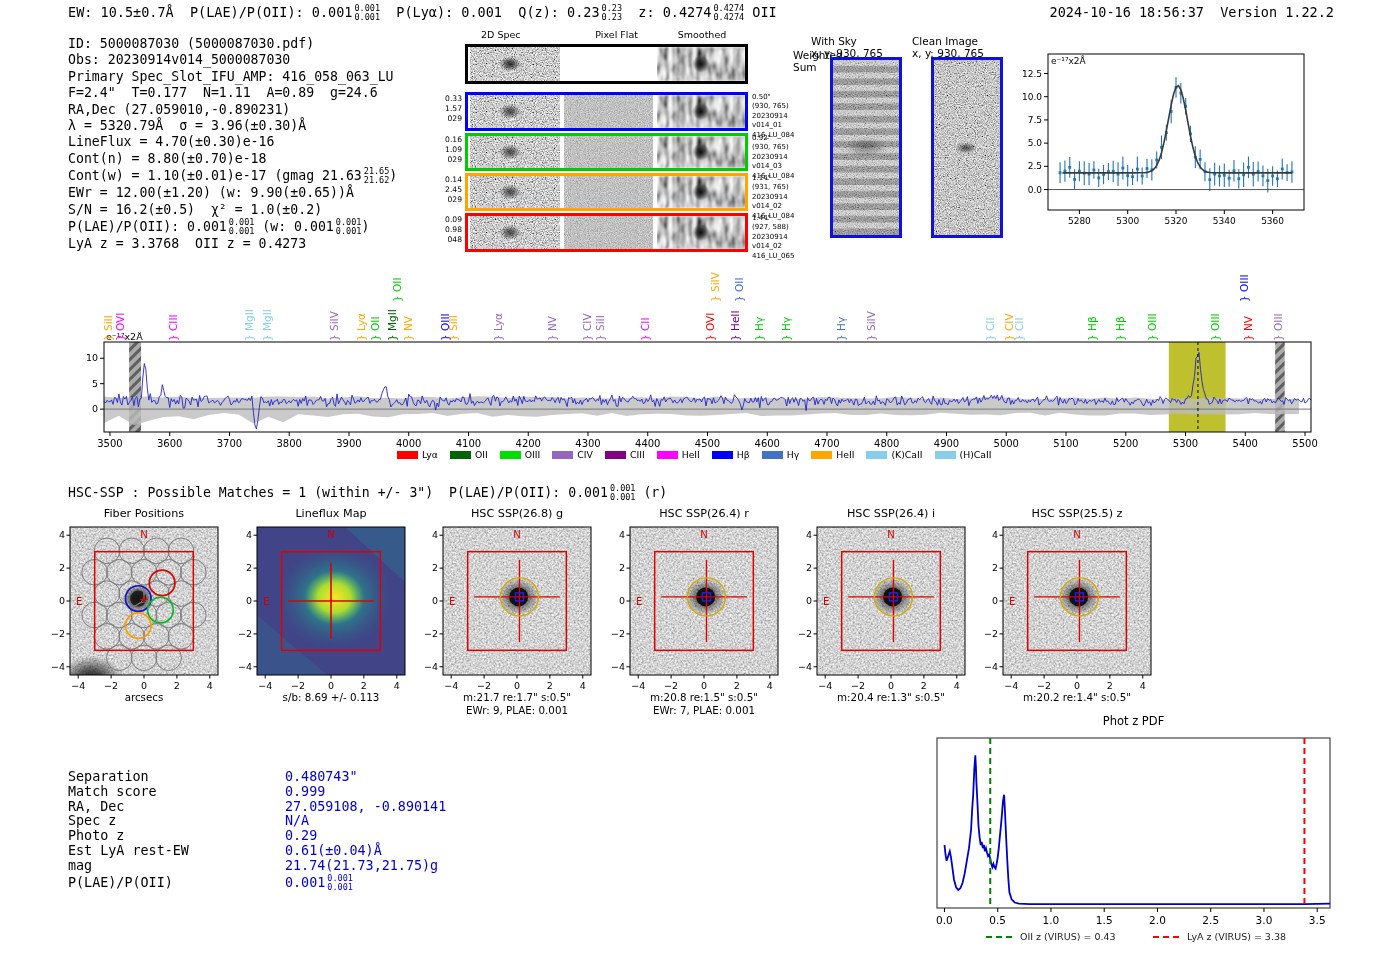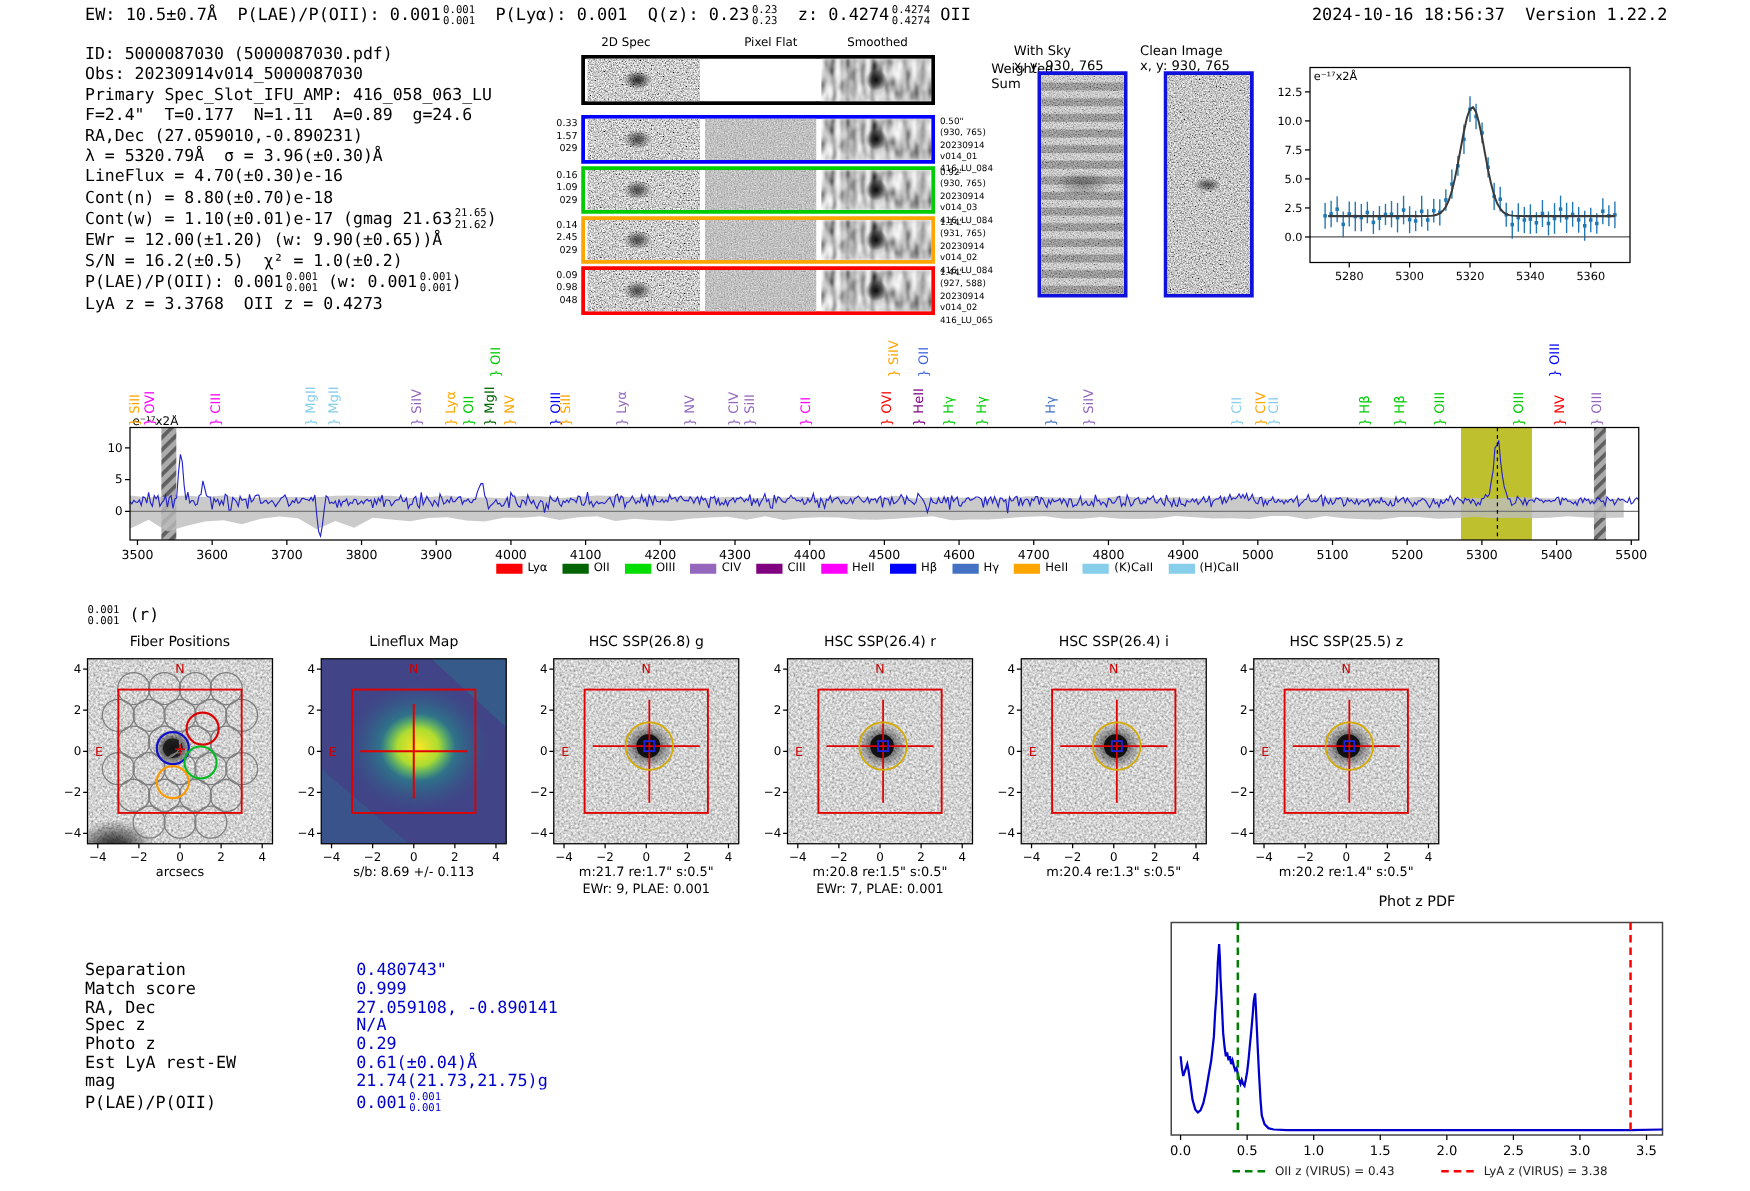--- a/index.html
+++ b/index.html
@@ -511,21 +511,21 @@
       </div>
       <div class="leg-item">
         <span class="leg-sw" style="background: rgb(135, 206, 235);"></span>
         <span>(K)CaII</span>
       </div>
       <div class="leg-item">
         <span class="leg-sw" style="background: rgb(135, 206, 235);"></span>
         <span>(H)CaII</span>
       </div>
     </div>
-  <div id="hsc-line" class="mono"><span class="frac"><span>0.001</span><span>0.001</span></span><span> (r)</span></div>
+  <div id="hsc-line" class="mono"><span>HSC-SSP : Possible Matches = 1 (within +/- 3")  P(LAE)/P(OII): 0.001</span><span class="frac"><span>0.001</span><span>0.001</span></span><span> (r)</span></div>
   <div id="cutouts">
       <svg width="185" height="214" style="position:absolute;left:44px;top:505px">
         <defs>
           <clipPath id="clip0">
             <rect x="26" y="22" width="148" height="148"></rect>
           </clipPath>
         </defs>
         <text x="100" y="12" font-size="11.2" text-anchor="middle" fill="#000" font-family="DejaVu Sans, sans-serif">Fiber Positions</text>
         <g clip-path="url(#clip0)">
           <rect x="26" y="22" width="148" height="148" filter="url(#nzsoft)"></rect>

